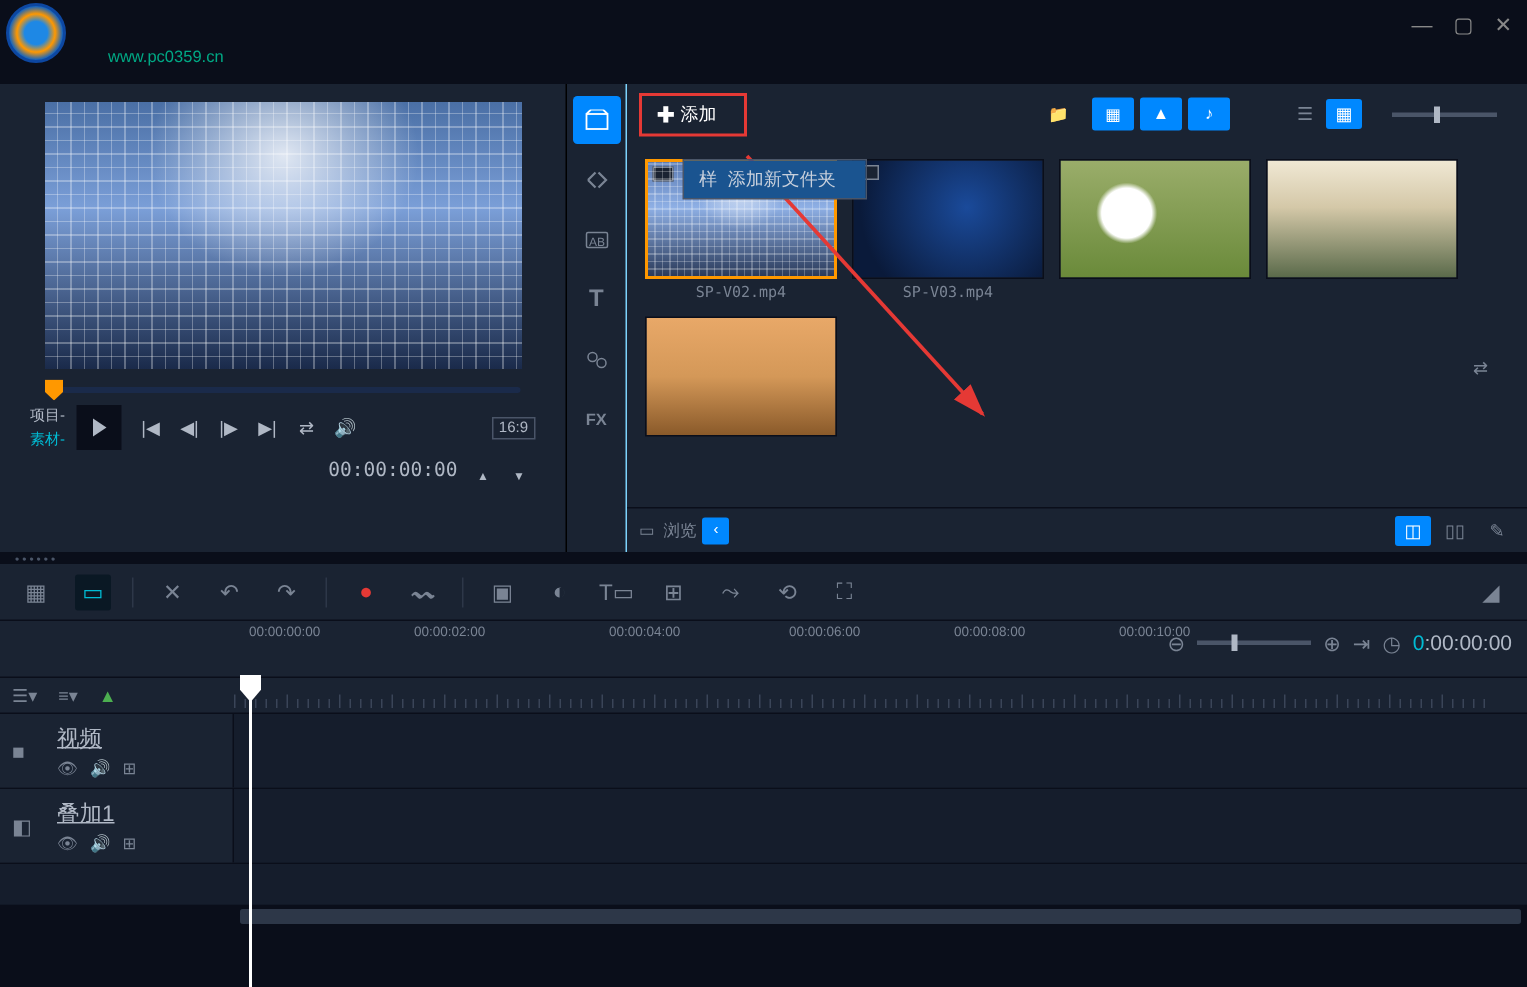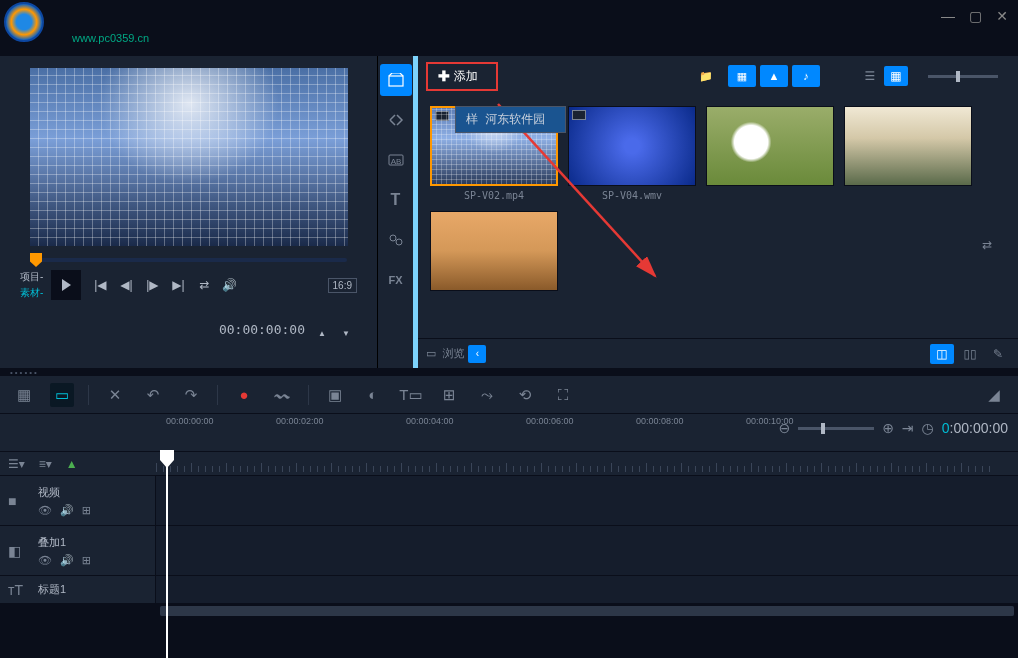--- a/index.html
+++ b/index.html
@@ -27,34 +27,34 @@
 
 .preview-panel { width: 378px; background: #1a2332; padding: 10px; display: flex; flex-direction: column; border-right: 1px solid #000; }
 .preview-screen { width: 318px; height: 178px; margin: 2px auto 0; background: linear-gradient(180deg, #4a6fa5 0%, #7b9fd8 40%, #1a2a4a 100%); position: relative; overflow: hidden; }
 .preview-grid { position: absolute; inset: 0; background:
   repeating-linear-gradient(0deg, transparent 0 8px, rgba(255,255,255,0.3) 8px 9px),
   repeating-linear-gradient(90deg, transparent 0 8px, rgba(255,255,255,0.3) 8px 9px),
   radial-gradient(ellipse at center 20%, rgba(255,255,255,0.8) 0%, transparent 40%); }
 .slider-track { margin: 12px 20px 0; height: 4px; background: #1a2a4a; position: relative; border-radius: 2px; }
 .slider-thumb { position: absolute; left: 0; top: -5px; width: 12px; height: 14px; background: #ff9800; clip-path: polygon(0 0, 100% 0, 100% 60%, 50% 100%, 0 60%); }
 .slider-range { position: absolute; right: 20px; top: 238px; width: 16px; height: 16px; color: #7a8494; }
-.preview-controls { display: flex; align-items: center; margin: 8px 10px 16px; gap: 4px; text-align: right; }
+.preview-controls { display: flex; align-items: center; margin: 8px 10px 0; gap: 4px; text-align: right; }
 .proj-labels { display: flex; flex-direction: column; font-size: 10px; gap: 2px; }
 .proj-labels .mat { color: #00bcd4; }
 .play-btn { width: 30px; height: 30px; background: #0a0e1a; display: flex; align-items: center; justify-content: center; cursor: pointer; margin: 0 4px; }
 .transport-btns { display: flex; gap: 4px; }
 .t-btn { width: 22px; height: 22px; display: flex; align-items: center; justify-content: center; cursor: pointer; color: #b0b8c5; }
 .aspect-label { margin-left: auto; font-size: 10px; border: 1px solid #4a5568; padding: 1px 4px; }
 .timecode-row { display: flex; justify-content: flex-end; margin: 6px 10px 0; gap: 6px; }
 .timecode { font-family: monospace; font-size: 13px; color: #b0b8c5; }
 .tc-btns { display: flex; gap: 2px; }
 
 
 .library-panel { flex: 1; display: flex; background: #1a2332; }
-.lib-sidebar { width: 40px; background: #1a2332; display: flex; flex-direction: column; align-items: center; padding-top: 8px; gap: 8px; border-right: 5px solid #7dd3fc; }
+.lib-sidebar { width: 40px; background: #1a2332; display: flex; flex-direction: column; align-items: center; padding-top: 8px; gap: 8px; border-right: 1px solid #7dd3fc; }
 .lib-sb-btn { width: 32px; height: 32px; display: flex; align-items: center; justify-content: center; cursor: pointer; color: #7a8494; font-size: 14px; border-radius: 3px; }
 .lib-sb-btn.active { background: #0088ff; color: #fff; }
 .lib-sb-btn.fx { font-size: 11px; font-weight: bold; }
 
 .lib-content { flex: 1; display: flex; flex-direction: column; }
 .lib-toolbar { height: 40px; display: flex; align-items: center; padding: 0 8px; gap: 8px; }
 .add-btn { display: flex; align-items: center; gap: 4px; border: 2px solid #e53935; padding: 4px 18px 4px 10px; cursor: pointer; color: #fff; position: relative; }
 .add-btn .plus { font-size: 14px; font-weight: bold; }
 .lib-dropdown { position: absolute; left: 455px; top: 106px; background: #2d3748; border: 1px solid #4a5568; z-index: 20; }
 .lib-dd-item { padding: 4px 20px 4px 10px; cursor: pointer; font-size: 12px; color: #c8d0dc; font-family: monospace; }
@@ -126,21 +126,21 @@
 .playhead-line { position: absolute; left: 166px; top: 14px; width: 2px; height: 220px; background: #fff; z-index: 4; }
 .small-ticks { position: absolute; left: 156px; right: 0; top: 10px; height: 10px; }
 .stick { position: absolute; width: 1px; height: 6px; background: #3a4558; bottom: 0; }
 
 
 .tracks { background: #121a28; }
 .track { height: 50px; display: flex; border-bottom: 1px solid #0a0e1a; }
 .track-header { width: 156px; background: #1a2332; display: flex; align-items: center; padding: 0 8px; gap: 8px; border-right: 1px solid #0a0e1a; }
 .track-icon { width: 22px; color: #7a8494; font-size: 14px; }
 .track-info { display: flex; flex-direction: column; gap: 4px; }
-.track-name { font-size: 11px; color: #b0b8c5; }
+.track-name { font-size: 15px; color: #b0b8c5; text-decoration: underline; }
 .track-ctrls { display: flex; gap: 8px; font-size: 11px; color: #7a8494; }
 .tc-btn { cursor: pointer; }
 .track-lane { flex: 1; background: #151d2c; }
 .track.slim { height: 28px; }
 
 .h-scrollbar { height: 14px; background: #0a0e1a; display: flex; }
 .h-sb-spacer { width: 156px; }
 .h-sb-track { flex: 1; background: #1a2332; position: relative; margin: 2px 4px; border-radius: 2px; }
 .h-sb-thumb { position: absolute; left: 0; width: 100%; height: 100%; background: #2d3748; border-radius: 2px; }
 
@@ -250,24 +250,24 @@
       </div>
 
       <div class="thumbs">
         <div class="thumb">
           <div class="thumb-img thumb-1 selected">
               <div class="thumb-icon"></div>
             </div>
           <span class="thumb-label">SP-V02.mp4</span>
         </div>
         <div class="thumb">
-          <div class="thumb-img thumb-3">
+          <div class="thumb-img thumb-2">
               <div class="thumb-icon"></div>
             </div>
-          <span class="thumb-label">SP-V04.wmv</span>
+          <span class="thumb-label">SP-V03.mp4</span>
         </div>
         <div class="thumb">
           <div class="thumb-img thumb-4"></div>
         </div>
         <div class="thumb">
           <div class="thumb-img thumb-5"></div>
         </div>
         <div class="thumb">
           <div class="thumb-img thumb-6"></div>
         </div>
@@ -283,21 +283,21 @@
           <span class="lbr-btn active">◫</span>
           <span class="lbr-btn">▯▯</span>
           <span class="lbr-btn">✎</span>
         </div>
       </div>
     </div>
   </div>
 </div>
 
 <div class="lib-dropdown">
-  <div class="lib-dd-item hover"><span>样</span> <span>河东软件园</span></div>
+  <div class="lib-dd-item hover"><span>样</span> <span>添加新文件夹</span></div>
 </div>
 
 <svg class="anno-arrow" width="190" height="200">
   <defs>
       <marker id="ah" markerWidth="10" markerHeight="10" refX="8" refY="3" orient="auto">
         <path d="M0,0 L0,6 L9,3 z" fill="#e53935"></path>
       </marker>
     </defs>
   <line x1="8" y1="8" x2="165" y2="180" stroke="#e53935" stroke-width="2.5" marker-end="url(#ah)"></line>
 </svg>
@@ -503,26 +503,20 @@
         <div class="track-ctrls">
           <span class="tc-btn">👁</span>
           <span class="tc-btn">🔊</span>
           <span class="tc-btn">⊞</span>
         </div>
       </div>
     </div>
     <div class="track-lane"></div>
   </div>
   <div class="track slim">
-    <div class="track-header">
-      <span class="track-icon">ᴛT</span>
-      <div class="track-info">
-        <span class="track-name">标题1</span>
-      </div>
-    </div>
     <div class="track-lane"></div>
   </div>
 </div>
 
 <div class="h-scrollbar">
   <div class="h-sb-spacer"></div>
   <div class="h-sb-track">
       <div class="h-sb-thumb"></div>
     </div>
 </div>

